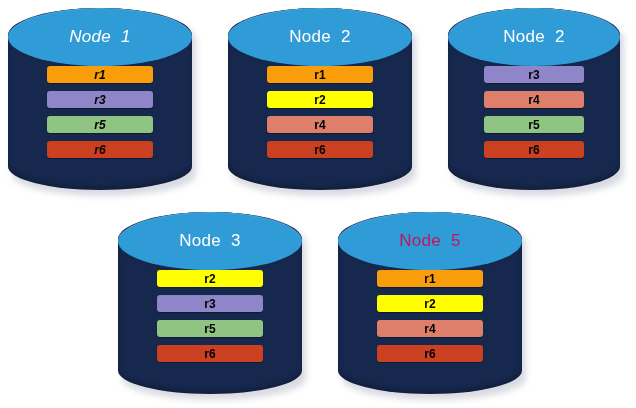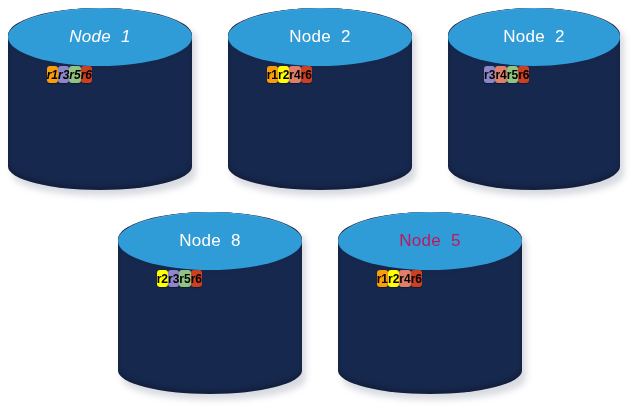--- a/index.html
+++ b/index.html
@@ -87,21 +87,21 @@
     pointer-events: none;
   }
 
   
   .records {
     position: absolute;
     left: 21%;
     right: 21%;
     top: 58px;
     display: flex;
-    flex-direction: row;
+    flex-direction: column;
   }
 
   .record {
     height: 17px;
     margin-bottom: 8px;
     border-radius: 3px;
     display: flex;
     align-items: center;
     justify-content: center;
     color: #000000;
@@ -153,21 +153,21 @@
         <div class="record" style="background: rgb(222, 127, 108); color: rgb(0, 0, 0);">r4</div>
         <div class="record" style="background: rgb(144, 196, 130); color: rgb(0, 0, 0);">r5</div>
         <div class="record" style="background: rgb(204, 64, 34); color: rgb(0, 0, 0);">r6</div>
       </div>
     </div>
     <div class="node" style="left: 118px; top: 212px; width: 184px; height: 182px;">
       <div class="cyl-shadow"></div>
       <div class="cyl-body" style="background: rgb(23, 40, 78);"></div>
       <div class="cyl-rim"></div>
       <div class="cyl-top" style="background: rgb(47, 155, 215);"></div>
-      <div class="node-title" style="color: rgb(255, 255, 255);">Node  8</div>
+      <div class="node-title" style="color: rgb(255, 255, 255);">Node  3</div>
       <div class="records">
         <div class="record" style="background: rgb(255, 255, 0); color: rgb(0, 0, 0);">r2</div>
         <div class="record" style="background: rgb(142, 134, 200); color: rgb(0, 0, 0);">r3</div>
         <div class="record" style="background: rgb(144, 196, 130); color: rgb(0, 0, 0);">r5</div>
         <div class="record" style="background: rgb(204, 64, 34); color: rgb(0, 0, 0);">r6</div>
       </div>
     </div>
     <div class="node" style="left: 338px; top: 212px; width: 184px; height: 182px;">
       <div class="cyl-shadow"></div>
       <div class="cyl-body" style="background: rgb(23, 40, 78);"></div>

